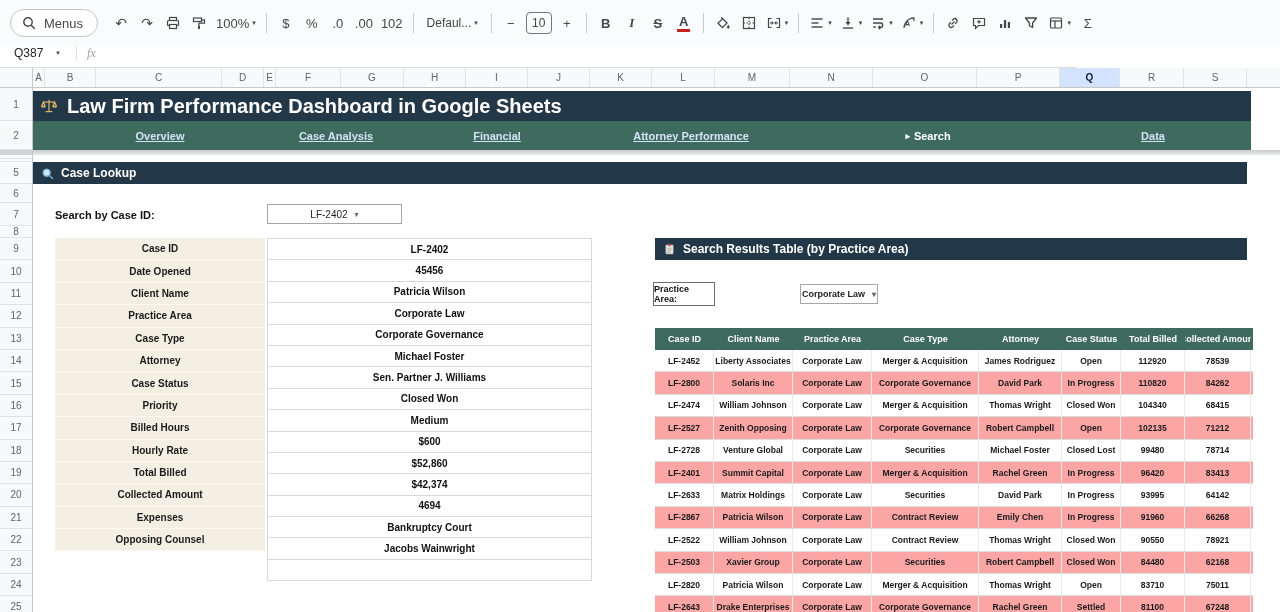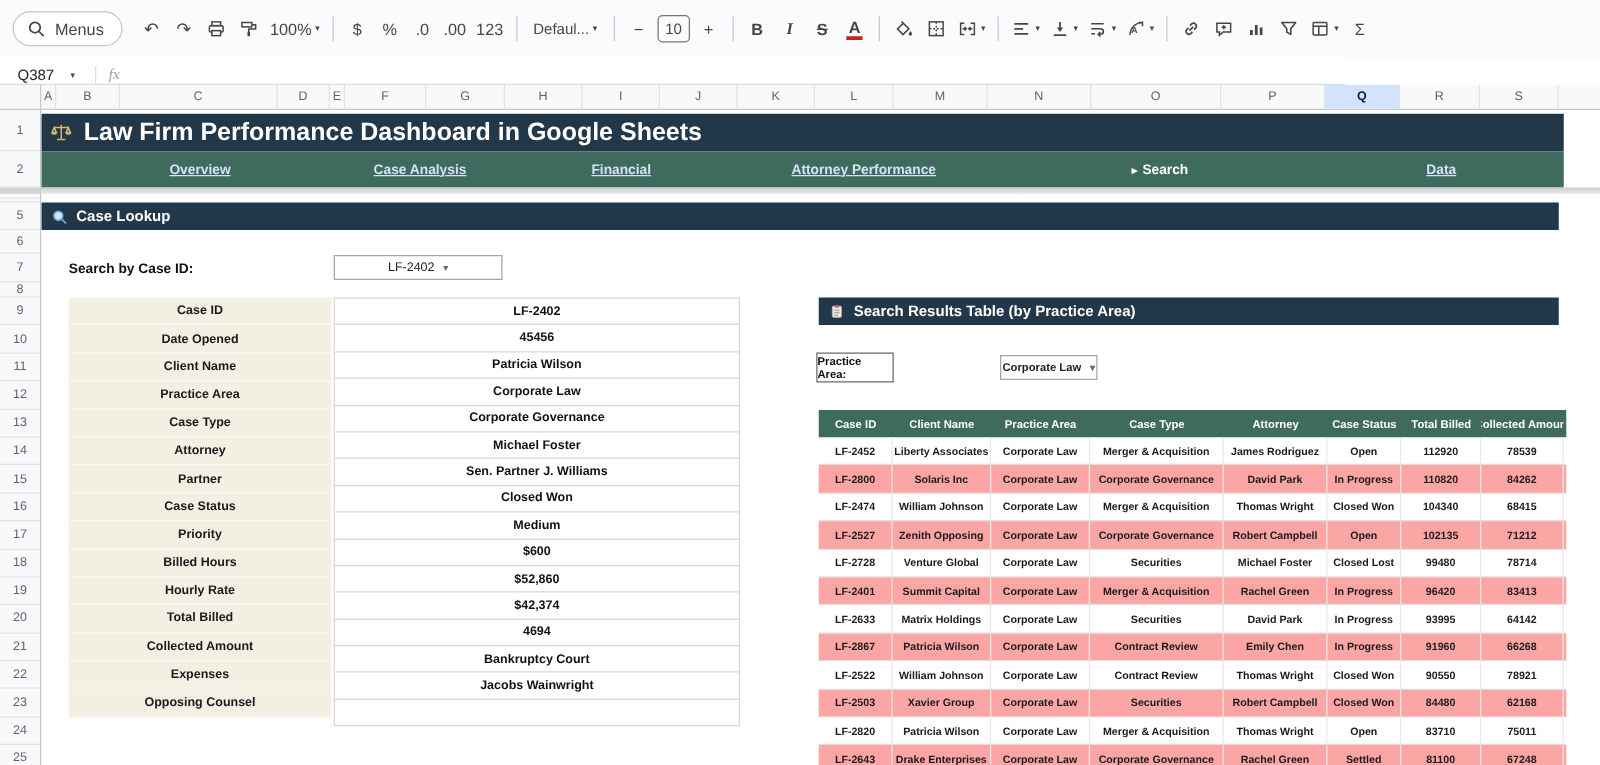--- a/index.html
+++ b/index.html
@@ -15,21 +15,21 @@
 .size-box{width:26px;height:22px;border:1px solid #747775;border-radius:4px;display:flex;align-items:center;justify-content:center;font-size:12px;color:#444746;margin:0 2px;cursor:text}
 .font-sel{min-width:62px;justify-content:space-between;padding:0 6px;font-size:12px}
 .b-bold{font-weight:800}
 .b-italic{font-style:italic;font-family:"Liberation Serif",serif;font-weight:bold}
 .b-strike{text-decoration:line-through;font-weight:bold}
 .color-a{display:flex;flex-direction:column;align-items:center;line-height:1}
 .color-a .bar{width:13px;height:3px;background:#c5221f;margin-top:1px}
 .ic{width:16px;height:16px;display:block}
 
 
-.formula-bar{position:absolute;left:0;top:46px;width:1076px;height:22px;background:#fff;border-bottom:1px solid #dadce0;display:flex;align-items:flex-end}
+.formula-bar{position:absolute;left:0;top:46px;width:1076px;height:22px;background:#fff;border-bottom:1px solid #dadce0;display:flex;align-items:flex-start}
 .name-box{width:72px;padding-left:14px;display:flex;align-items:center;gap:10px;font-size:12px;color:#202124;cursor:pointer}
 .fb-sep{width:1px;height:14px;background:#dadce0;margin:0 10px 0 4px}
 .fx{font-style:italic;color:#9aa0a6;font-size:12px;font-family:"Liberation Serif",serif}
 
 
 .col-headers{position:absolute;left:0;top:68px;width:1280px;height:20px;background:#f8f9fa;border-bottom:1px solid #c6c8ca;display:flex;overflow:hidden}
 .corner{width:33px;height:100%;border-right:1px solid #c6c8ca;flex:none}
 .col-cell{height:100%;border-right:1px solid #e2e3e5;display:flex;align-items:center;justify-content:center;font-size:10px;color:#5f6368;flex:none;cursor:pointer}
 .col-cell.sel{background:#d3e3fd;color:#041e49;font-weight:bold}
 
@@ -106,21 +106,21 @@
   </div>
   <div class="tbtn" data-name="zoom-select">
       <span data-name="zoom-value">100%</span>
       <span class="caret" data-name="chevron-down-icon">▾</span>
     </div>
   <div class="sep" data-name="toolbar-divider"></div>
   <div class="tbtn" data-name="currency-format-button">$</div>
   <div class="tbtn" data-name="percent-format-button">%</div>
   <div class="tbtn" data-name="decrease-decimal-button">.0</div>
   <div class="tbtn" data-name="increase-decimal-button">.00</div>
-  <div class="tbtn" data-name="more-formats-button">123</div>
+  <div class="tbtn" data-name="more-formats-button">102</div>
   <div class="sep" data-name="toolbar-divider"></div>
   <div class="tbtn font-sel" data-name="font-select">
       <span data-name="font-name">Defaul...</span>
       <span class="caret" data-name="chevron-down-icon">▾</span>
     </div>
   <div class="sep" data-name="toolbar-divider"></div>
   <div class="tbtn" data-name="decrease-font-size-button">−</div>
   <div class="size-box" data-name="font-size-input">10</div>
   <div class="tbtn" data-name="increase-font-size-button">+</div>
   <div class="sep" data-name="toolbar-divider"></div>
@@ -337,21 +337,20 @@
     <span class="dd-caret" data-name="chevron-down-icon">▾</span>
   </div>
 
   <div class="block details-labels" id="details-labels" data-name="case-detail-labels">
       <div class="dl-cell" data-name="detail-label">Case ID</div>
       <div class="dl-cell" data-name="detail-label">Date Opened</div>
       <div class="dl-cell" data-name="detail-label">Client Name</div>
       <div class="dl-cell" data-name="detail-label">Practice Area</div>
       <div class="dl-cell" data-name="detail-label">Case Type</div>
       <div class="dl-cell" data-name="detail-label">Attorney</div>
-      <div class="dl-cell" data-name="detail-label">Partner</div>
       <div class="dl-cell" data-name="detail-label">Case Status</div>
       <div class="dl-cell" data-name="detail-label">Priority</div>
       <div class="dl-cell" data-name="detail-label">Billed Hours</div>
       <div class="dl-cell" data-name="detail-label">Hourly Rate</div>
       <div class="dl-cell" data-name="detail-label">Total Billed</div>
       <div class="dl-cell" data-name="detail-label">Collected Amount</div>
       <div class="dl-cell" data-name="detail-label">Expenses</div>
       <div class="dl-cell" data-name="detail-label">Opposing Counsel</div>
     </div>
   <div class="block details-values" id="details-values" data-name="case-detail-values">

